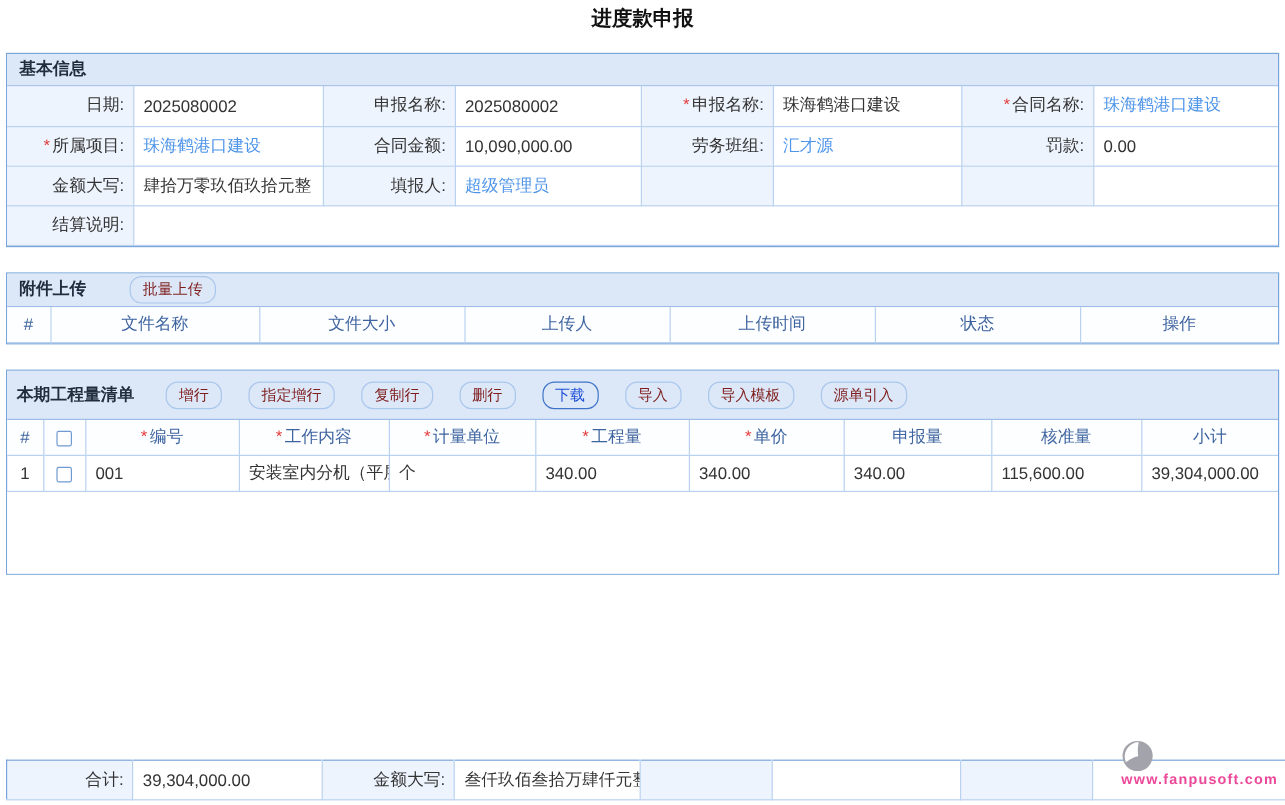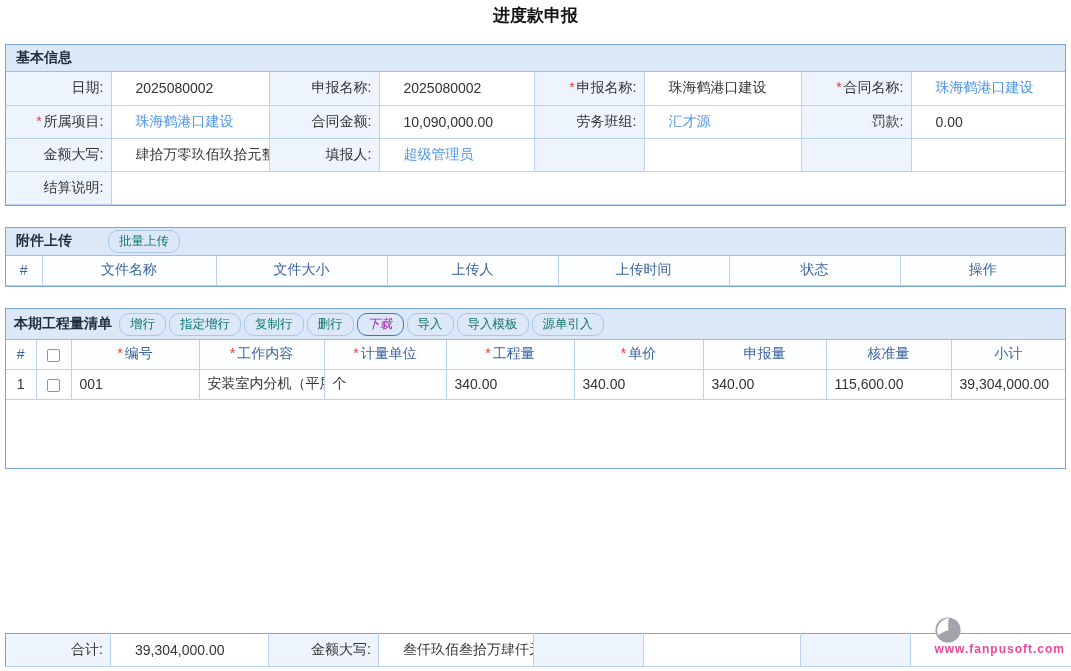--- a/index.html
+++ b/index.html
@@ -15,32 +15,32 @@
     background:#dce8f8; border-bottom:1px solid #9dbde6;
     padding:0 10px; height:27px; display:flex; align-items:center; gap:10px;
     font-weight:bold; color:#1f2d3d; font-size:14px;
   }
   table { border-collapse:collapse; table-layout:fixed; width:100%; }
   td,th { border:1px solid #b9d2f0; height:33px; overflow:hidden; white-space:nowrap; font-weight:normal; }
   table tr:first-child td, table tr:first-child th { border-top:none; }
   table tr td:first-child, table tr th:first-child { border-left:none; }
   table tr td:last-child, table tr th:last-child { border-right:none; }
   .lbl { background:#eef4fd; text-align:right; padding-right:7px; color:#333; }
-  .val { background:#fff; text-align:left; padding-left:24px; }
+  .val { background:#fff; text-align:left; padding-left:8px; }
   .req { color:#e23c3c; margin-right:2px; }
   .link { color:#4e95e9; }
   .ghost-btn {
-    display:inline-flex; align-items:center; border:1px solid #a9c6ec; color:#0f766e;
+    display:inline-flex; align-items:center; border:1px solid #a9c6ec; color:#7f1d1d;
     background:transparent; border-radius:10px; padding:3px 10px; font-size:12.5px;
     font-family:inherit; line-height:1.2; cursor:pointer;
   }
-  .ghost-btn.active { border-color:#3f73c8; color:#a21caf; border-width:1.5px;font-style:italic; }
+  .ghost-btn.active { border-color:#3f73c8; color:#1d4ed8; border-width:1.5px; }
   .cols-head th { height:30px; color:#3e64a0; text-align:center; background:#fdfeff; }
   .empty-area { color:#c8ccd2; text-align:center; border:none; background:#fff; }
-  .boq-head { background:#dce8f8; border-bottom:1px solid #9dbde6; padding:0 8px; height:31px; display:flex; align-items:center; gap:3px; }
+  .boq-head { background:#dce8f8; border-bottom:1px solid #9dbde6; padding:0 8px; height:41px; display:flex; align-items:center; gap:22px; }
   .boq-head .ttl { font-weight:bold; color:#1f2d3d; margin-right:4px; }
   .boq-table td { height:30px; padding-left:8px; }
   .boq-table th { height:29px; color:#3e64a0; text-align:center; background:#fdfeff; }
   .boq-table td.ctr { text-align:center; padding-left:0; }
   .cb { display:inline-block; width:13px; height:13px; border:1px solid #6f9ad2; border-radius:2px; background:#fff; vertical-align:middle; }
   .totals { position:absolute; left:5px; right:5px; top:633px; border:1px solid #7aa5da; border-bottom:none; }
   .totals td { height:33px; }
   .watermark { position:absolute; right:6px; top:616px; z-index:5; text-align:right; }
   .wm-row { display:flex; align-items:center; gap:2px; }
   .wm-brand { font-size:25px; font-weight:bold; color:#98989f; letter-spacing:1px; }

